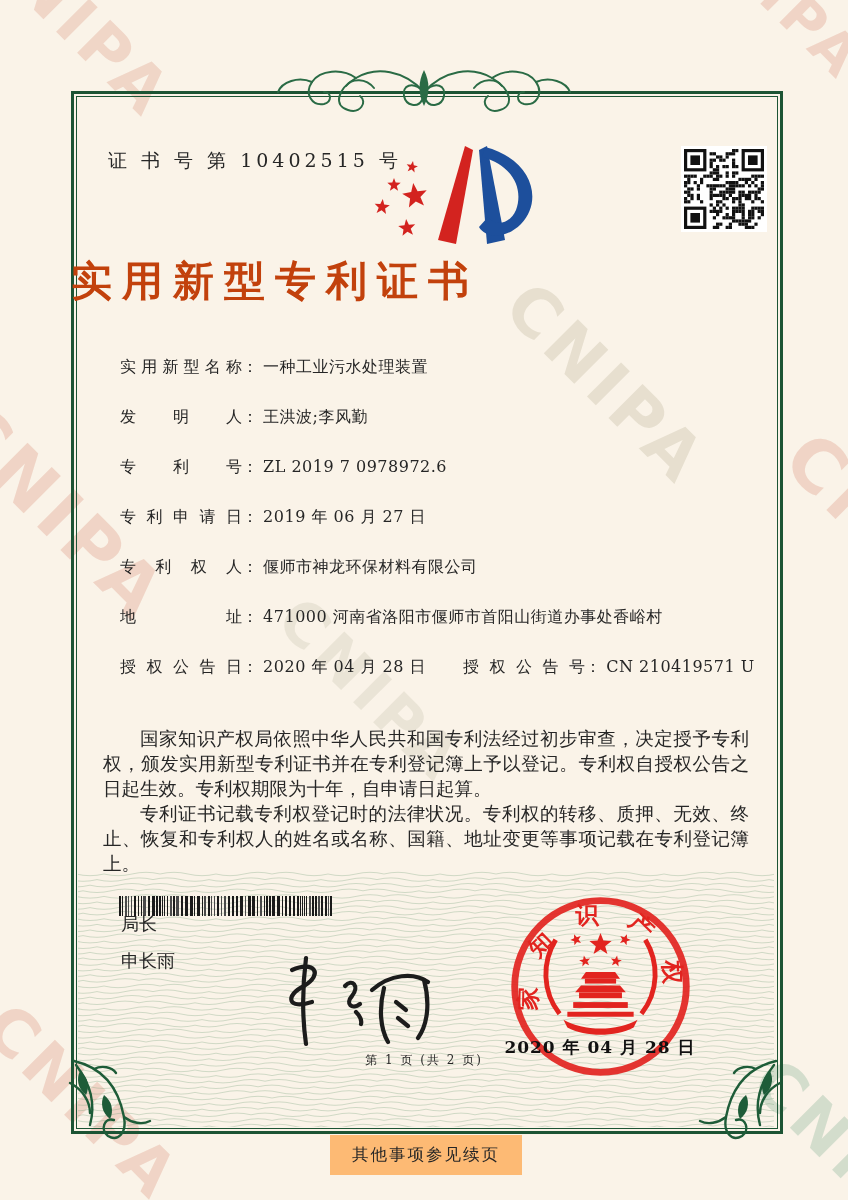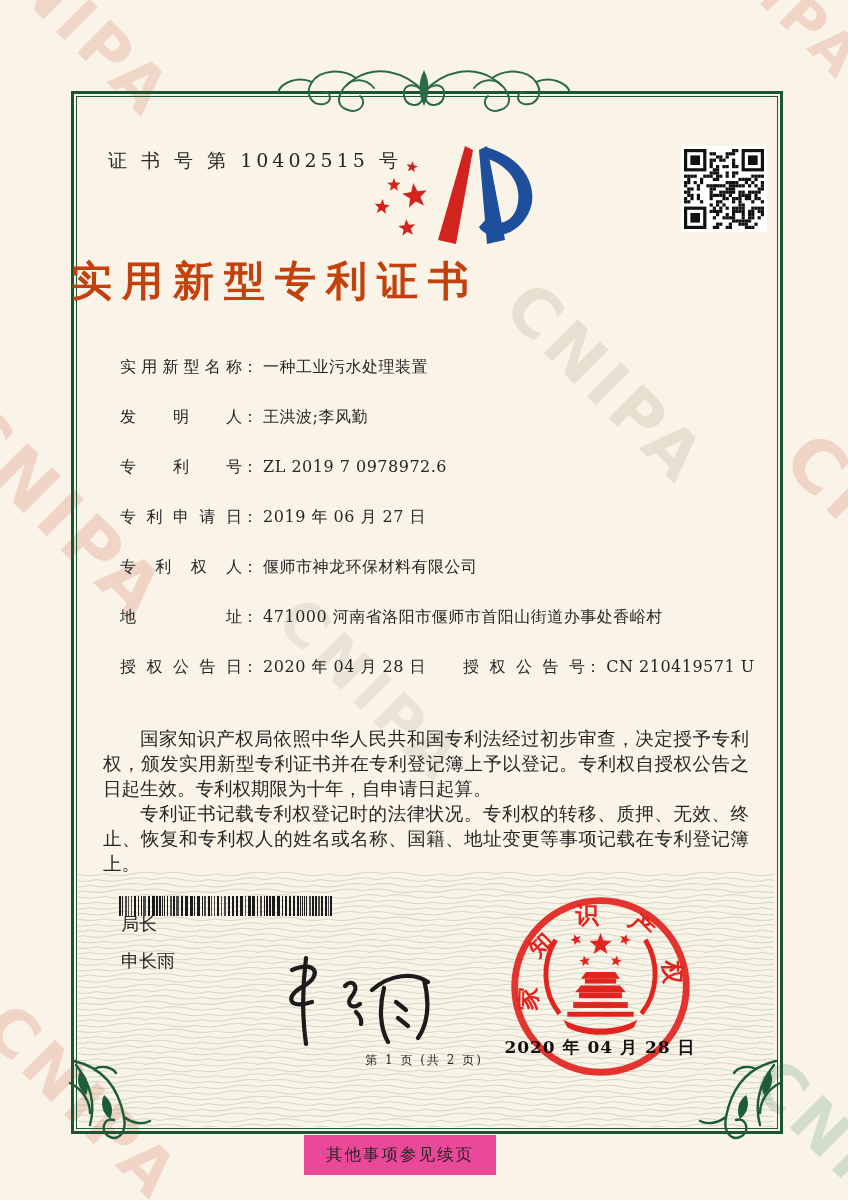--- a/index.html
+++ b/index.html
@@ -26,21 +26,21 @@
              font-size:18.5px;line-height:25px;text-align:justify;margin-top:32px;}
   .body-text p{margin:0;text-indent:2em;}
   .barcode{position:absolute;left:119px;top:896px;z-index:2;}
   .sig-block{position:absolute;left:121px;top:905px;z-index:2;font-size:18px;line-height:37px;}
   .sig{position:absolute;left:248px;top:946px;z-index:2;}
   .seal{position:absolute;left:503px;top:889px;z-index:3;}
   .seal-date{position:absolute;left:500px;top:1036px;width:200px;text-align:center;
              font-size:17px;font-weight:600;letter-spacing:1px;color:#111;z-index:4;}
   .page-num{position:absolute;left:71px;top:1052px;width:706px;text-align:center;
             font-size:12px;letter-spacing:2px;z-index:2;}
-  .note{position:absolute;left:304px;top:1135px;background:#ec4899;padding:9px 22px;
+  .note{position:absolute;left:330px;top:1135px;background:#fdba74;padding:9px 22px;
         font-size:16.5px;letter-spacing:2px;z-index:2;}
   .orn-top{position:absolute;left:254px;top:58px;z-index:2;}
   .orn-bl{position:absolute;left:60px;top:1055px;z-index:2;}
   .orn-br{position:absolute;left:698px;top:1055px;z-index:2;}
 </style>
 </head>
 <body>
 
 <div class="page">
 

